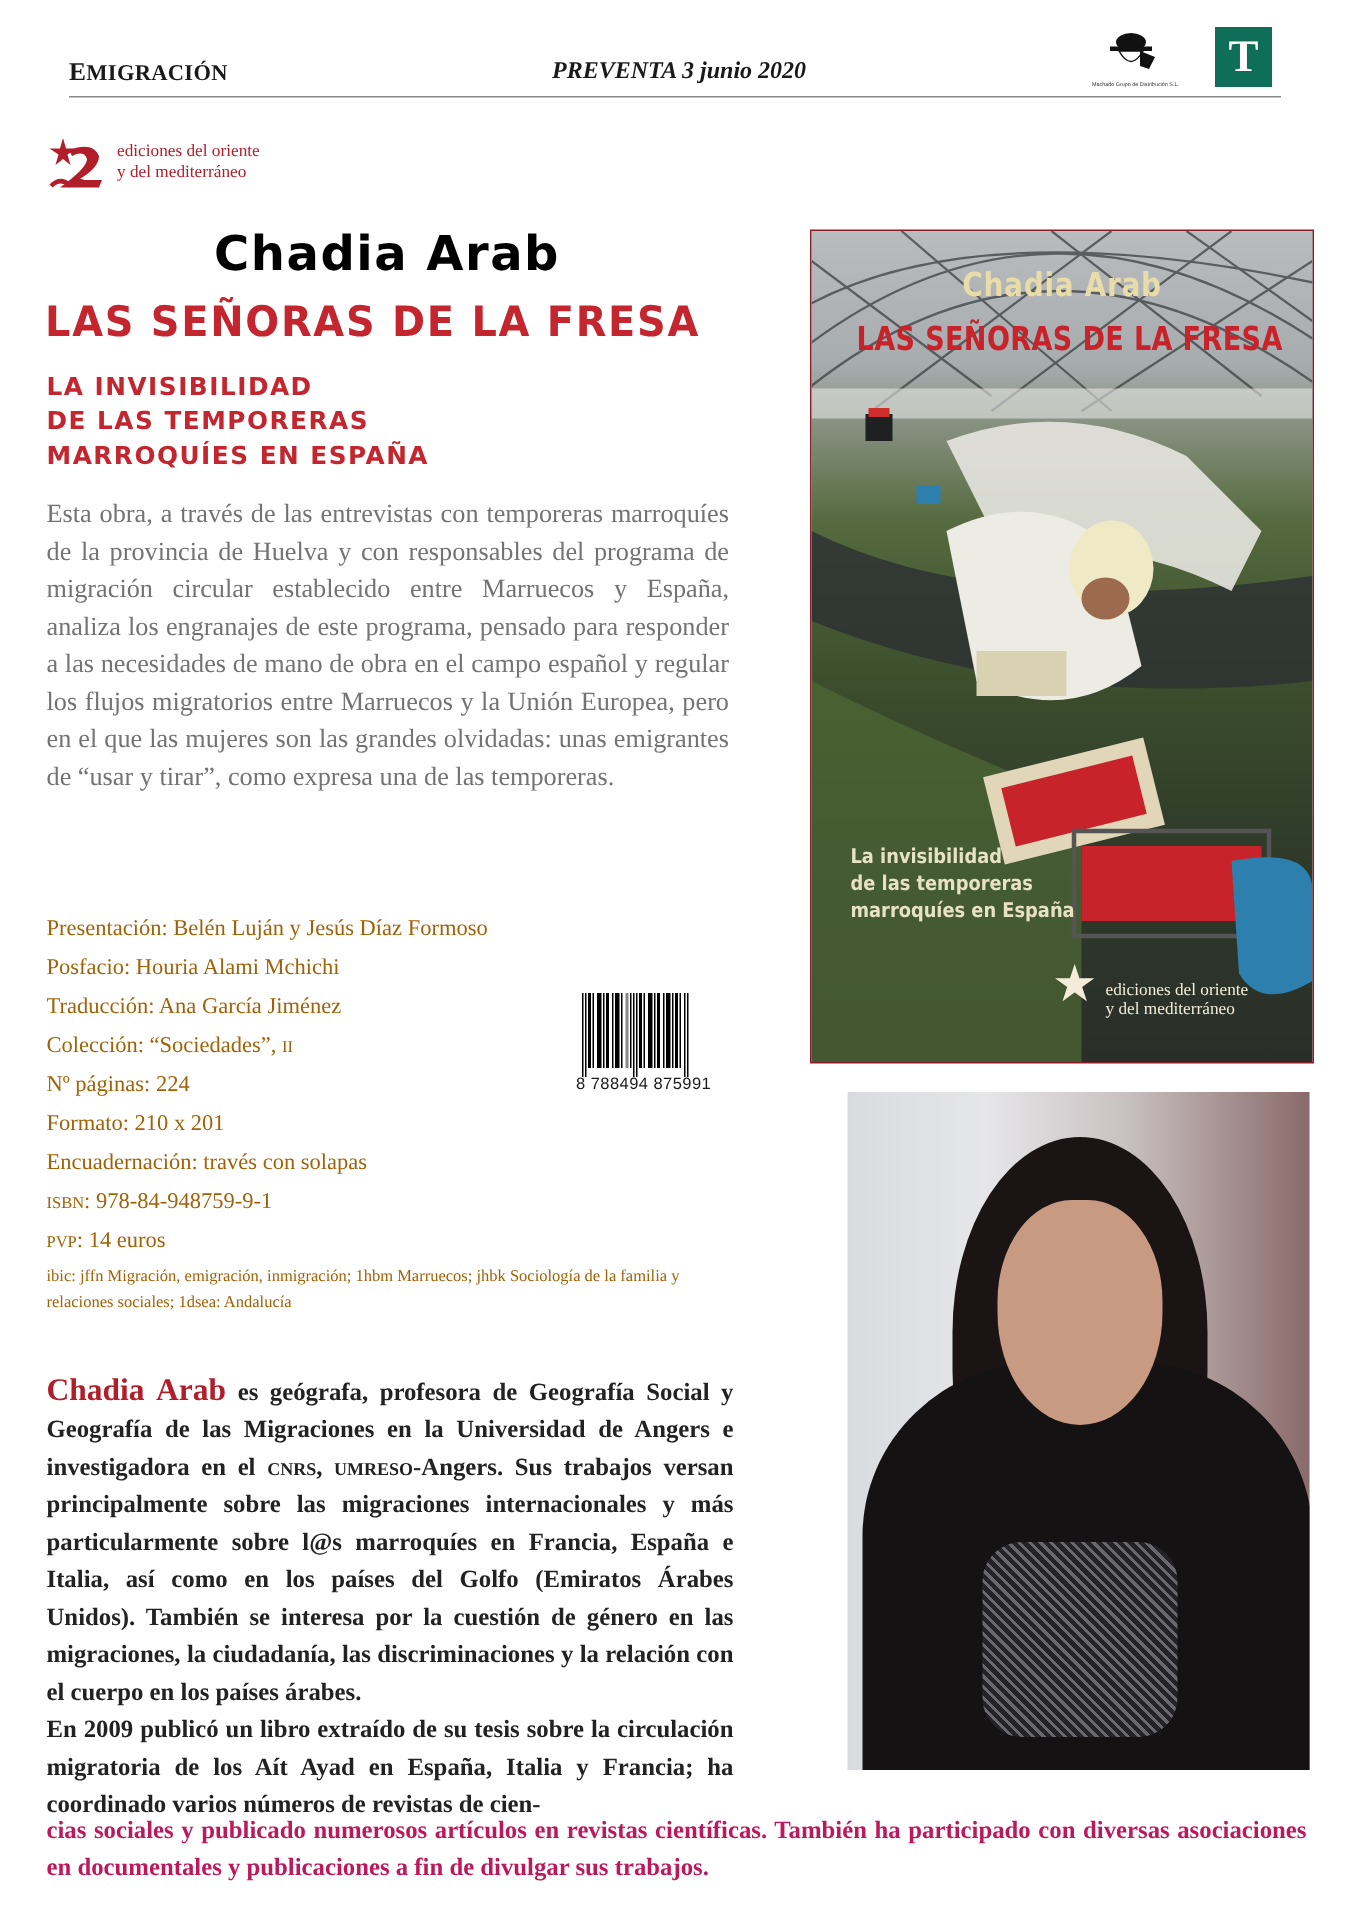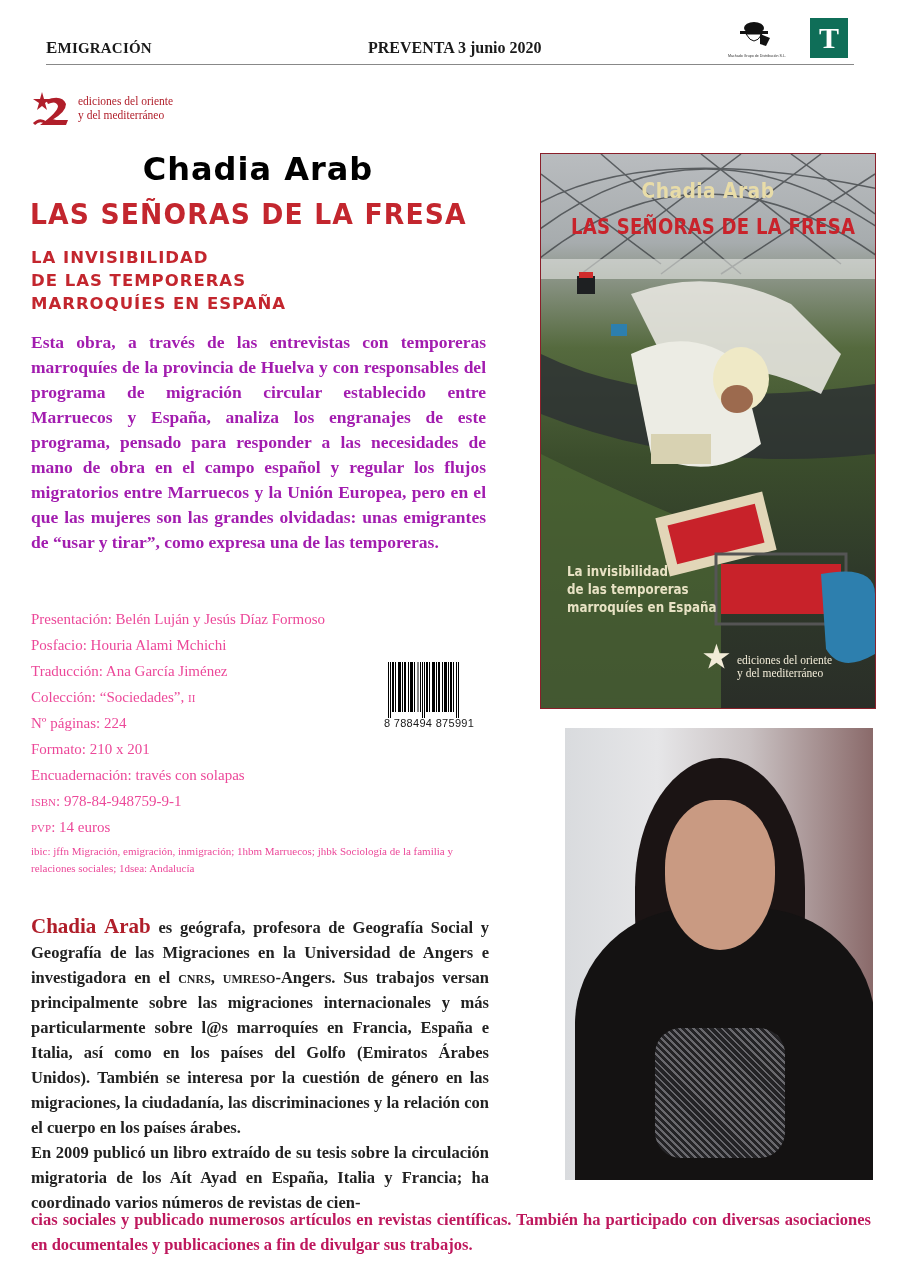--- a/index.html
+++ b/index.html
@@ -2,39 +2,39 @@
 <html><head>
   <meta charset="utf-8">
   <style>
     html, body { margin: 0; padding: 0; background: #ffffff; }
     body { width: 906px; height: 1280px; position: relative; overflow: hidden;
            font-family: "Liberation Serif", "DejaVu Serif", serif; color: #1a1a1a; }
 
     .header { position: absolute; left: 46px; top: 34px; width: 808px; height: 30px; border-bottom: 1px solid #888; }
     .hdr-left { position: absolute; left: 0; top: 4px; font-family: "Liberation Serif", serif; font-weight: bold; font-size: 15px; letter-spacing: 0.2px; }
     .hdr-left .big { font-size: 17px; }
-    .hdr-center { position: absolute; left: 322px; top: 5px; font-family: "Liberation Serif", serif; font-weight: bold; font-size: 16px; }
+    .hdr-center { position: absolute; left: 322px; top: 5px; font-family: "Liberation Serif", serif; font-weight: bold; font-size: 16px; font-style: italic; }
     .logo-machado { position: absolute; left: 680px; top: -16px; width: 62px; height: 42px; }
     .logo-t { position: absolute; left: 764px; top: -16px; width: 38px; height: 40px; background: #0f6e58; color: #fff;
               font-family: "Liberation Serif", serif; font-size: 30px; font-weight: bold; text-align: center; line-height: 40px; }
 
     .pub-logo { position: absolute; left: 30px; top: 90px; width: 180px; height: 40px; }
     .pub-logo .text { position: absolute; left: 48px; top: 4px; font-size: 11.5px; line-height: 14px; color: #b01e2a; }
 
     .author { position: absolute; left: 30px; top: 150px; width: 456px; text-align: center;
               font-family: "DejaVu Sans", sans-serif; font-weight: bold; font-size: 32px; letter-spacing: 1px; color: #000; }
     .title { position: absolute; left: 30px; top: 198px; font-family: "DejaVu Sans", sans-serif; font-weight: bold;
              font-size: 28px; color: #c3262e; letter-spacing: 1.2px; white-space: nowrap; transform: scaleX(0.95); transform-origin: left; }
     .subtitle { position: absolute; left: 31px; top: 246px; font-family: "DejaVu Sans", sans-serif; font-weight: bold;
                 font-size: 16.5px; line-height: 23px; color: #c3262e; letter-spacing: 1px; }
 
     .synopsis { position: absolute; left: 31px; top: 330px; width: 455px; font-size: 17.5px; line-height: 25px;
-                font-weight: bold; text-align: justify; color: #a21caf; }
-
-    .specs { position: absolute; left: 31px; top: 606px; width: 460px; font-size: 15px; line-height: 26px; color: #ec4899; }
+                font-weight: normal; text-align: justify; color: #737373; }
+
+    .specs { position: absolute; left: 31px; top: 606px; width: 460px; font-size: 15px; line-height: 26px; color: #a16207; }
     .specs .row { white-space: nowrap; }
     .specs .sc { font-variant: small-caps; text-transform: lowercase; }
     .specs .ibic { font-size: 11px; line-height: 17px; margin-top: 3px; white-space: normal; }
 
     .barcode { position: absolute; left: 384px; top: 662px; width: 76px; height: 70px; }
     .barcode .bars { position: absolute; left: 4px; top: 0; width: 72px; height: 56px; display: flex; align-items: stretch; }
     .barcode .num { position: absolute; left: 0; top: 55px; font-family: "Liberation Sans", sans-serif; font-size: 11px; letter-spacing: 0.3px; white-space: nowrap; }
 
     .bio { position: absolute; left: 31px; top: 914px; width: 458px; font-size: 16.5px; line-height: 25px;
            font-weight: bold; text-align: justify; color: #222; }

